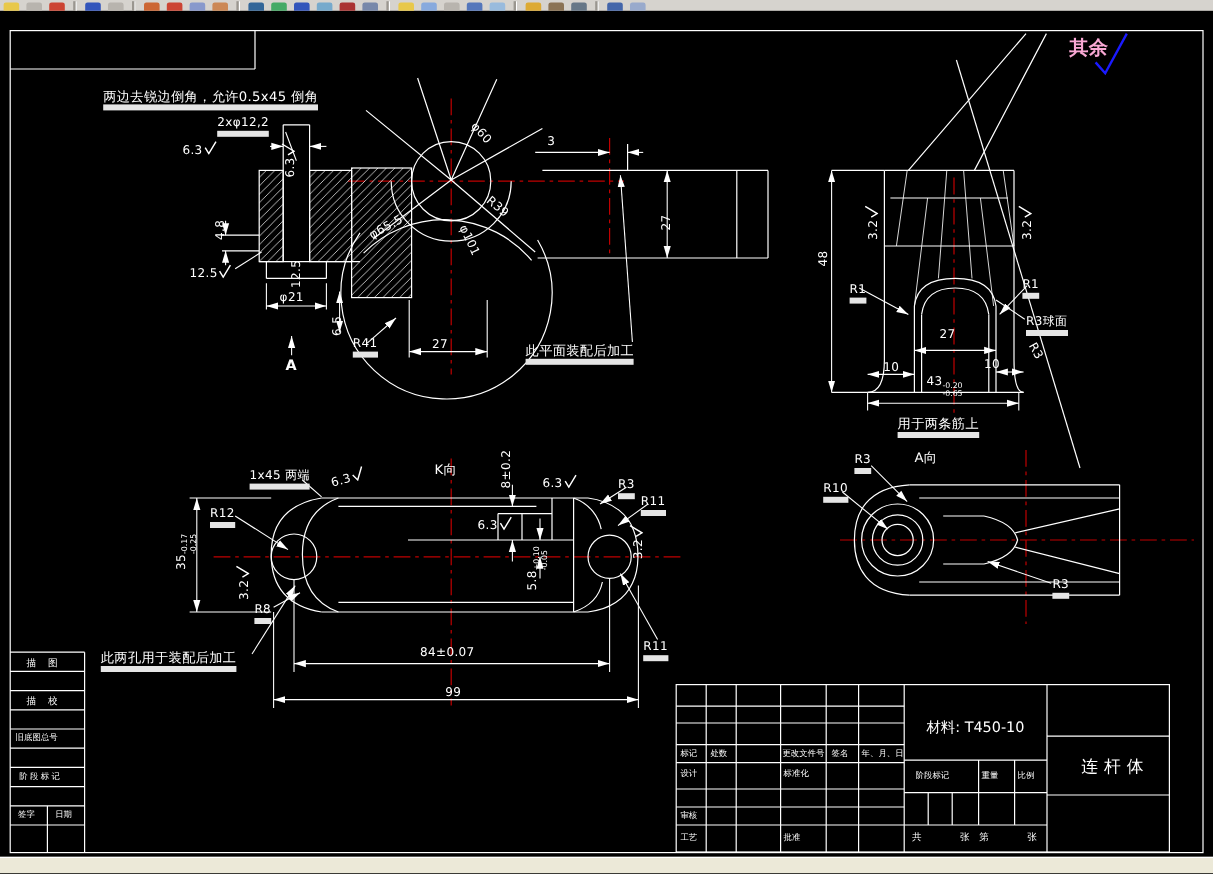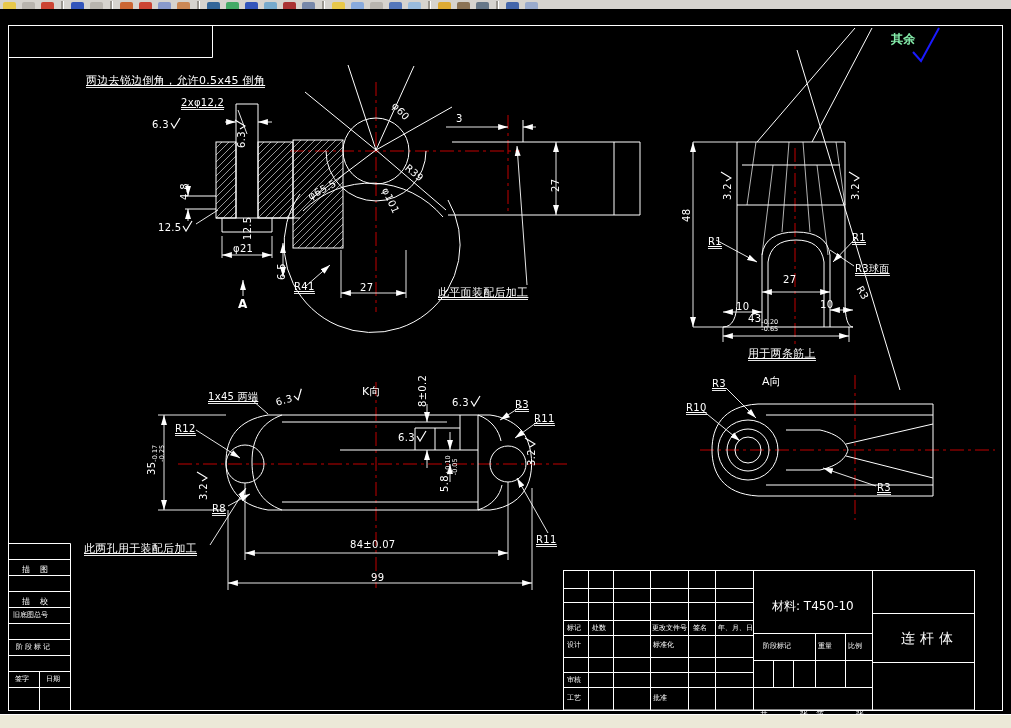--- a/index.html
+++ b/index.html
@@ -17,29 +17,29 @@
   svg.cad{position:absolute;left:0;top:0;z-index:1;}
   .w{stroke:#fff;fill:none;stroke-width:1;}
   .wt{stroke:#fff;fill:none;stroke-width:0.7;}
   .red{stroke:#c00000;fill:none;stroke-width:1;stroke-dasharray:14 4 3 4;}
   .dim{stroke:#fff;fill:none;stroke-width:0.9;}
   .ht{fill:url(#hatch);stroke:#fff;stroke-width:1;}
   
   .lbl{position:absolute;color:#fff;font-size:10px;line-height:11px;white-space:nowrap;z-index:10;
        font-family:"DejaVu Sans","Liberation Sans",sans-serif;letter-spacing:.3px;}
   .note{font-size:11px;}
-  .u{border-bottom:1px solid #e5e5e5;padding-bottom:1px;text-decoration:underline;}
+  .u{border-bottom:5px solid #e5e5e5;padding-bottom:1px;}
   .r90{transform:rotate(-90deg);transform-origin:0 0;}
-  .blue{color:#86efac;font-weight:bold;font-size:12px;}
+  .blue{color:#f9a8d4;font-weight:bold;font-size:16px;}
   .chk{display:inline-block;vertical-align:-1px;margin-left:1px;}
   .tol{display:inline-flex;flex-direction:column;font-size:6.5px;line-height:6.5px;vertical-align:-2px;letter-spacing:0;}
   .tb{position:absolute;color:#fff;z-index:10;white-space:nowrap;
       font-family:"DejaVu Sans","Liberation Sans",sans-serif;}
   .tb7{font-size:7px;line-height:8px;}
-  .tb8{font-size:8px;margin-top:17px;}
+  .tb8{font-size:8px;}
 </style>
 </head>
 <body>
 
 <div class="screen">
 
   <div class="toolbar">
     <span class="ti" style="background:#e8c84a"></span>
     <span class="ti" style="background:#b8b4ae"></span>
     <span class="ti" style="background:#cc4433"></span>
@@ -257,21 +257,21 @@
     <div class="lbl r90" style="left:848px;top:200px"><span>3.2</span><svg class="chk" width="11" height="12">
           <polyline points="1,6 4,11 10,1" stroke="#fff" stroke-width="1.2" fill="none"></polyline>
         </svg></div>
     <div class="lbl u" style="left:708px;top:236px">R1</div>
     <div class="lbl u" style="left:852px;top:232px">R1</div>
     <div class="lbl u" style="left:855px;top:263px">R3球面</div>
     <div class="lbl" style="left:864px;top:284px;transform:rotate(60deg);transform-origin:0 0">R3</div>
     <div class="lbl" style="left:783px;top:274px">27</div>
     <div class="lbl" style="left:736px;top:301px">10</div>
     <div class="lbl" style="left:820px;top:299px">10</div>
-    <div class="lbl" style="left:748px;top:313px"><span>43</span><span class="tol">
+    <div class="lbl" style="left:772px;top:313px"><span>43</span><span class="tol">
           <span>-0.20</span>
           <span>-0.65</span>
         </span></div>
     <div class="lbl note u" style="left:748px;top:348px">用于两条筋上</div>
     <div class="lbl u" style="left:208px;top:391px">1x45 两端</div>
     <div class="lbl" style="left:274px;top:395px;transform:rotate(-15deg);transform-origin:0 0"><span>6.3</span><svg class="chk" width="11" height="12">
           <polyline points="1,6 4,11 10,1" stroke="#fff" stroke-width="1.2" fill="none"></polyline>
         </svg></div>
     <div class="lbl u" style="left:175px;top:423px">R12</div>
     <div class="lbl r90" style="left:146px;top:475px"><span>35</span><span class="tol">

